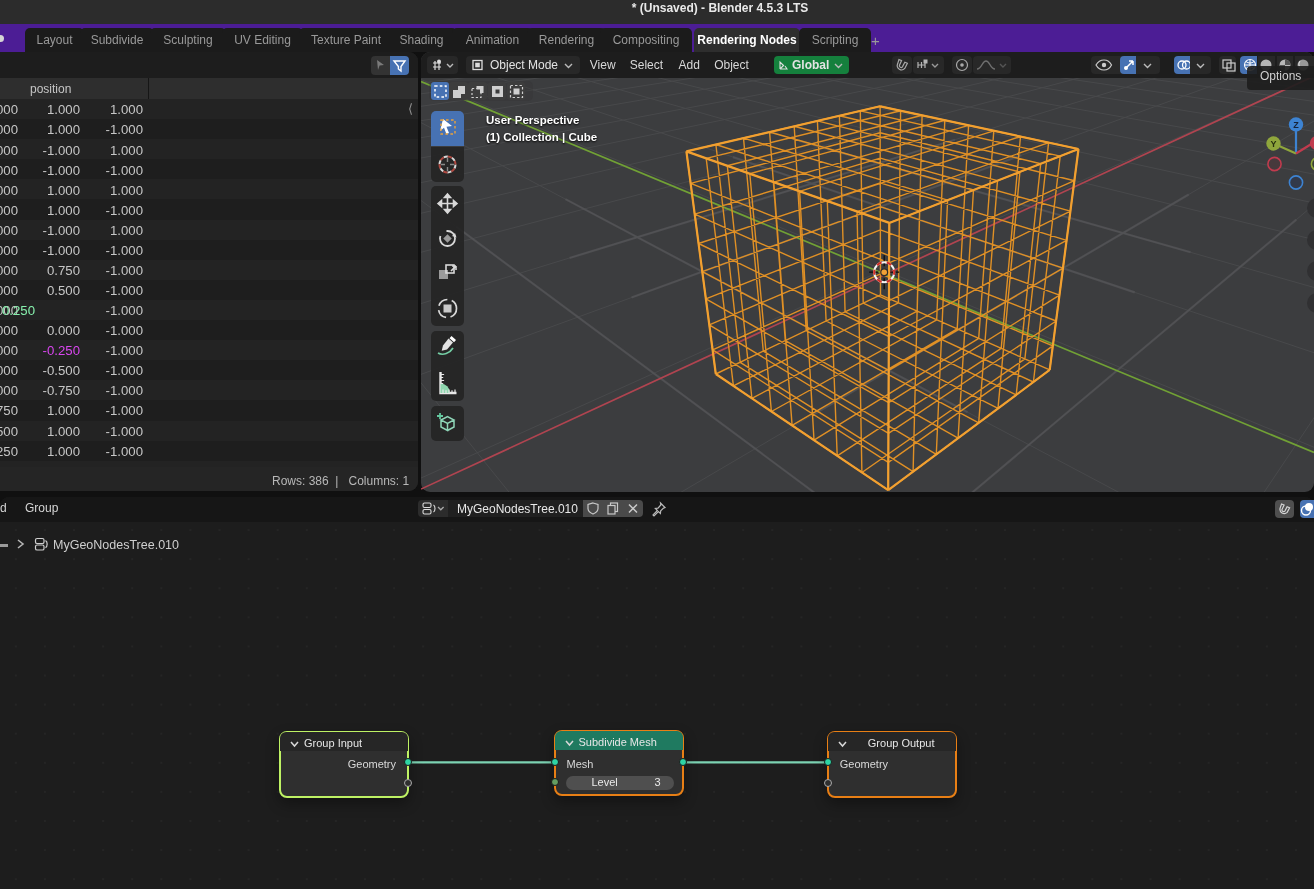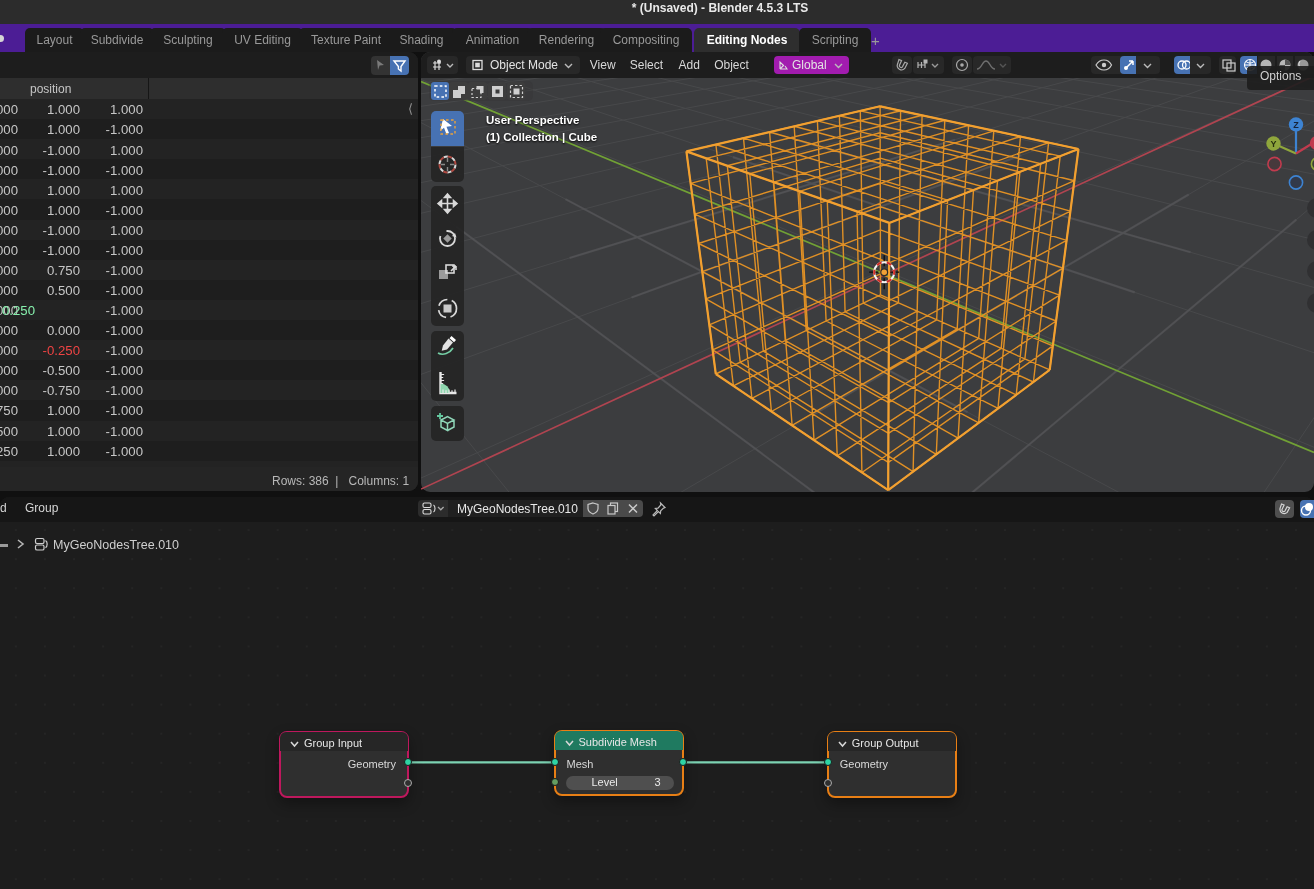--- a/index.html
+++ b/index.html
@@ -18,21 +18,21 @@
 <div class="abs tabs">
     <div class="tab" style="left:25px;width:59px">Layout</div>
     <div class="tab" style="left:80px;width:74px">Subdivide</div>
     <div class="tab" style="left:150px;width:76px">Sculpting</div>
     <div class="tab" style="left:222px;width:81px">UV Editing</div>
     <div class="tab" style="left:299px;width:94px">Texture Paint</div>
     <div class="tab" style="left:386px;width:71px">Shading</div>
     <div class="tab" style="left:452px;width:81px">Animation</div>
     <div class="tab" style="left:527px;width:79px">Rendering</div>
     <div class="tab" style="left:600px;width:92px">Compositing</div>
-    <div class="tab act" style="left:694px;width:106px">Editing Nodes</div>
+    <div class="tab act" style="left:694px;width:106px">Rendering Nodes</div>
     <div class="tab" style="left:799px;width:72px">Scripting</div>
     <div class="txt" style="left:871px;top:8px;color:#999;font-size:15px">+</div>
     <div class="abs" style="left:-3px;top:11px;width:7px;height:7px;border-radius:50%;background:#d5d5d5"></div>
   </div>
 <div class="abs" style="left:0;top:52px;width:418px;height:438.7px;background:#1e1e1e;border-radius:0 9px 9px 0">
     <div class="abs hdr" style="left:0;top:0;width:418px;height:26px;border-radius:0 9px 0 0"></div>
     <div class="abs" style="left:371px;top:4px;width:19px;height:19px;background:#333;border-radius:4px 0 0 4px"><svg width="19" height="19">
         <path d="M6 4l7 5-4.4.6L7 14z" fill="#7a7a7a"></path>
       </svg></div>
     <div class="abs" style="left:390px;top:4px;width:19px;height:19px;background:#4772b3;border-radius:0 4px 4px 0"><svg width="19" height="19">
@@ -72,21 +72,21 @@
     <div class="txt" style="top:231px;left:-60px;width:78px;text-align:right;font-size:13.2px;color:#c6c6c6">000</div>
     <div class="txt" style="top:231px;left:2px;width:78px;text-align:right;font-size:13.2px;color:#c6c6c6">0.500</div>
     <div class="txt" style="top:231px;left:65px;width:78px;text-align:right;font-size:13.2px;color:#c6c6c6">-1.000</div>
     <div class="txt" style="top:251px;left:-60px;width:78px;text-align:right;font-size:13.2px;color:#c6c6c6">000</div>
     <div class="txt" style="top:251px;left:2px;width:78px;text-align:left;font-size:13.2px;color:#86efac">0.250</div>
     <div class="txt" style="top:251px;left:65px;width:78px;text-align:right;font-size:13.2px;color:#c6c6c6">-1.000</div>
     <div class="txt" style="top:271px;left:-60px;width:78px;text-align:right;font-size:13.2px;color:#c6c6c6">000</div>
     <div class="txt" style="top:271px;left:2px;width:78px;text-align:right;font-size:13.2px;color:#c6c6c6">0.000</div>
     <div class="txt" style="top:271px;left:65px;width:78px;text-align:right;font-size:13.2px;color:#c6c6c6">-1.000</div>
     <div class="txt" style="top:291px;left:-60px;width:78px;text-align:right;font-size:13.2px;color:#c6c6c6">000</div>
-    <div class="txt" style="top:291px;left:2px;width:78px;text-align:right;font-size:13.2px;color:#ef4444">-0.250</div>
+    <div class="txt" style="top:291px;left:2px;width:78px;text-align:right;font-size:13.2px;color:#d946ef">-0.250</div>
     <div class="txt" style="top:291px;left:65px;width:78px;text-align:right;font-size:13.2px;color:#c6c6c6">-1.000</div>
     <div class="txt" style="top:311px;left:-60px;width:78px;text-align:right;font-size:13.2px;color:#c6c6c6">000</div>
     <div class="txt" style="top:311px;left:2px;width:78px;text-align:right;font-size:13.2px;color:#c6c6c6">-0.500</div>
     <div class="txt" style="top:311px;left:65px;width:78px;text-align:right;font-size:13.2px;color:#c6c6c6">-1.000</div>
     <div class="txt" style="top:331px;left:-60px;width:78px;text-align:right;font-size:13.2px;color:#c6c6c6">000</div>
     <div class="txt" style="top:331px;left:2px;width:78px;text-align:right;font-size:13.2px;color:#c6c6c6">-0.750</div>
     <div class="txt" style="top:331px;left:65px;width:78px;text-align:right;font-size:13.2px;color:#c6c6c6">-1.000</div>
     <div class="txt" style="top:351px;left:-60px;width:78px;text-align:right;font-size:13.2px;color:#c6c6c6">750</div>
     <div class="txt" style="top:351px;left:2px;width:78px;text-align:right;font-size:13.2px;color:#c6c6c6">1.000</div>
     <div class="txt" style="top:351px;left:65px;width:78px;text-align:right;font-size:13.2px;color:#c6c6c6">-1.000</div>
@@ -127,21 +127,21 @@
 <div class="abs" style="left:466px;top:56px;width:114px;height:18px;background:#282828;border-radius:4px;"><svg width="114" height="18">
       <rect x="7" y="4.5" width="9" height="9" fill="none" stroke="#ddd" stroke-width="1.3"></rect>
       <rect x="9.2" y="6.7" width="4.6" height="4.6" fill="#ddd"></rect>
       <text x="24" y="13" fill="#e3e3e3" font-size="12" font-family="Liberation Sans">Object Mode</text>
       <path d="M99 8l3.5 3.5L106 8" stroke="#bbb" stroke-width="1.4" fill="none"></path>
     </svg></div>
 <div class="txt" style="left:602.7px;top:58px;transform:translateX(-50%);font-size:12px;color:#d8d8d8">View</div>
 <div class="txt" style="left:646.4px;top:58px;transform:translateX(-50%);font-size:12px;color:#d8d8d8">Select</div>
 <div class="txt" style="left:689.3px;top:58px;transform:translateX(-50%);font-size:12px;color:#d8d8d8">Add</div>
 <div class="txt" style="left:731.5px;top:58px;transform:translateX(-50%);font-size:12px;color:#d8d8d8">Object</div>
-<div class="abs" style="left:774px;top:56px;width:75px;height:18px;background:#a21caf;border-radius:4px;"><svg width="75" height="18">
+<div class="abs" style="left:774px;top:56px;width:75px;height:18px;background:#15803d;border-radius:4px;font-weight:bold;"><svg width="75" height="18">
       <path d="M6 13V6l3 3M6 13h7l-2-3M6 13l4-4" stroke="#ddd" stroke-width="1.1" fill="none"></path>
       <text x="18" y="13" fill="#e3e3e3" font-size="12" font-family="Liberation Sans">Global</text>
       <path d="M61 8l3.5 3.5L68 8" stroke="#bbb" stroke-width="1.4" fill="none"></path>
     </svg></div>
 <div class="abs" style="left:892px;top:56px;width:20px;height:18px;background:#282828;border-radius:4px;"><svg width="20" height="18">
       <g transform="rotate(45 10 9)">
         <path d="M6.2 11.5a4.3 4.3 0 0 0 8.2-2L12.6 4l-2.6 1 1.6 5a1.7 1.7 0 0 1-3.2 1L6.6 6.2 4 7.3z" fill="none" stroke="#a9a9a9" stroke-width="1.2"></path>
       </g>
     </svg></div>
 <div class="abs" style="left:913px;top:56px;width:31px;height:18px;background:#282828;border-radius:4px;"><svg width="31" height="18">
@@ -318,40 +318,40 @@
   </svg>
 <svg class="abs" style="left:33px;top:536px" width="16" height="16">
     <rect x="2.5" y="2.5" width="8.5" height="5" rx="1.6" fill="none" stroke="#d0d0d0" stroke-width="1.2"></rect>
     <rect x="2.5" y="9" width="8.5" height="5" rx="1.6" fill="none" stroke="#d0d0d0" stroke-width="1.2"></rect>
     <path d="M12.5 4.5c2.2 1.2 2.2 6 0 7.2" fill="none" stroke="#d0d0d0" stroke-width="1.2"></path>
   </svg>
 <div class="txt" style="left:53px;top:538px;font-size:12.5px;color:#cfcfcf">MyGeoNodesTree.010</div>
 <svg class="abs" style="left:0;top:496px" width="1314" height="393">
     <path d="M408 266.3H555M683 266.3H828" stroke="#7cd2b2" stroke-width="2.2" fill="none"></path>
   </svg>
-<div class="abs" style="left:279px;top:730.5px;width:130px;height:67px;background:#2f2f2f;border:2px solid #be185d;border-radius:8px;box-shadow:0 6px 14px #00000055">
+<div class="abs" style="left:279px;top:730.5px;width:130px;height:67px;background:#2f2f2f;border:2px solid #bef264;border-radius:8px;box-shadow:0 6px 14px #00000055">
     <div class="abs" style="left:-1px;top:-1px;width:128px;height:19px;background:#262626;border-radius:6px 6px 0 0;padding:2px 0 0 9px"><svg width="11" height="12" style="vertical-align:-2px">
         <path d="M2 4l3.5 4L9 4" stroke="#d8d8d8" stroke-width="1.5" fill="none"></path>
       </svg><span style="font-size:11px;color:#e6e6e6;margin-left:4px;position:relative;top:-1px">Group Input</span></div>
     <div class="txt" style="right:11px;top:25.5px;font-size:11px;color:#d9d9d9">Geometry</div>
   </div>
 <div class="abs" style="left:553.5px;top:730px;width:130px;height:66px;background:#2f2f2f;border:2px solid #e87f15;border-radius:8px;box-shadow:0 6px 14px #00000055">
     <div class="abs" style="left:-1px;top:-1px;width:128px;height:19px;background:#1f7a60;border-radius:6px 6px 0 0;padding:2px 0 0 9px"><svg width="11" height="12" style="vertical-align:-2px">
         <path d="M2 4l3.5 4L9 4" stroke="#d8d8d8" stroke-width="1.5" fill="none"></path>
       </svg><span style="font-size:11px;color:#e6e6e6;margin-left:4px;position:relative;top:-1px">Subdivide Mesh</span></div>
     <div class="txt" style="left:11px;top:25.5px;font-size:11px;color:#d9d9d9">Mesh</div>
     <div class="abs" style="left:10px;top:43.5px;width:108px;height:14px;background:#4f4f4f;border-radius:8px">
       <div class="txt" style="left:26px;top:0.5px;font-size:11px;color:#eaeaea">Level</div>
       <div class="txt" style="right:13px;top:0.5px;font-size:11px;color:#eaeaea">3</div>
     </div>
   </div>
 <div class="abs" style="left:826.8px;top:730.5px;width:130px;height:67px;background:#2f2f2f;border:2px solid #e87f15;border-radius:8px;box-shadow:0 6px 14px #00000055">
     <div class="abs" style="left:-1px;top:-1px;width:128px;height:19px;background:#262626;border-radius:6px 6px 0 0;padding:2px 0 0 9px"><svg width="11" height="12" style="vertical-align:-2px">
         <path d="M2 4l3.5 4L9 4" stroke="#d8d8d8" stroke-width="1.5" fill="none"></path>
-      </svg><span style="font-size:11px;color:#e6e6e6;margin-left:4px;position:relative;top:-1px">Group Output</span></div>
+      </svg><span style="font-size:11px;color:#e6e6e6;margin-left:20px;position:relative;top:-1px">Group Output</span></div>
     <div class="txt" style="left:11px;top:25.5px;font-size:11px;color:#d9d9d9">Geometry</div>
   </div>
 <div class="abs" style="left:404px;top:758.3px;width:8px;height:8px;border-radius:50%;background:#2ed4a4;border:1.2px solid #1a1a1a"></div>
 <div class="abs" style="left:404px;top:779.3px;width:8px;height:8px;border-radius:50%;background:#2f2f2f;border:1.2px solid #ababab"></div>
 <div class="abs" style="left:551.4px;top:758.3px;width:8px;height:8px;border-radius:50%;background:#2ed4a4;border:1.2px solid #1a1a1a"></div>
 <div class="abs" style="left:551.4px;top:778px;width:8px;height:8px;border-radius:50%;background:#649e62;border:1.2px solid #1a1a1a"></div>
 <div class="abs" style="left:679.2px;top:758.3px;width:8px;height:8px;border-radius:50%;background:#2ed4a4;border:1.2px solid #1a1a1a"></div>
 <div class="abs" style="left:824.3px;top:758.3px;width:8px;height:8px;border-radius:50%;background:#2ed4a4;border:1.2px solid #1a1a1a"></div>
 <div class="abs" style="left:824.3px;top:779.3px;width:8px;height:8px;border-radius:50%;background:#2f2f2f;border:1.2px solid #ababab"></div>
 </body></html>

